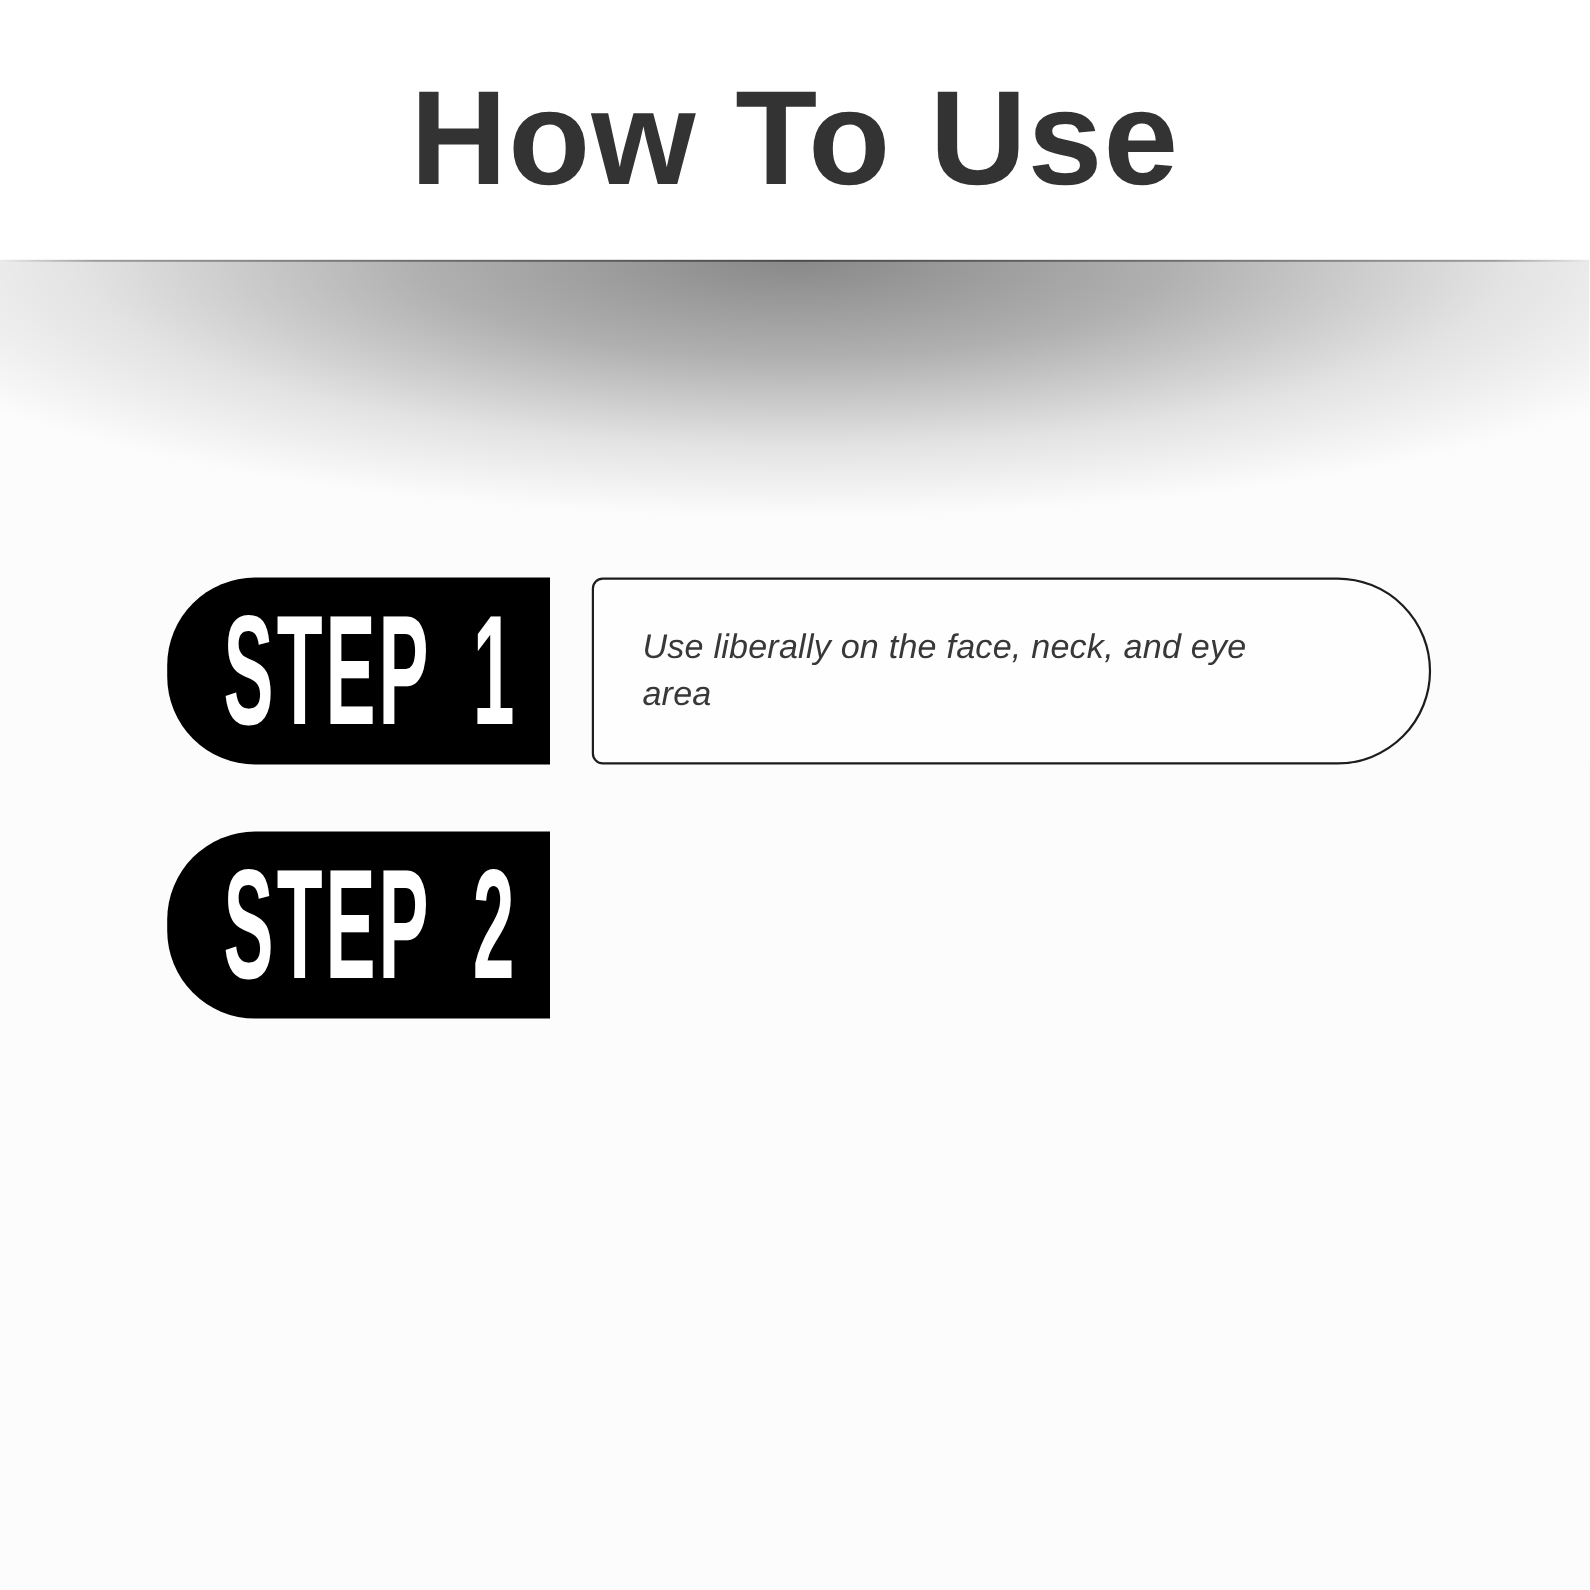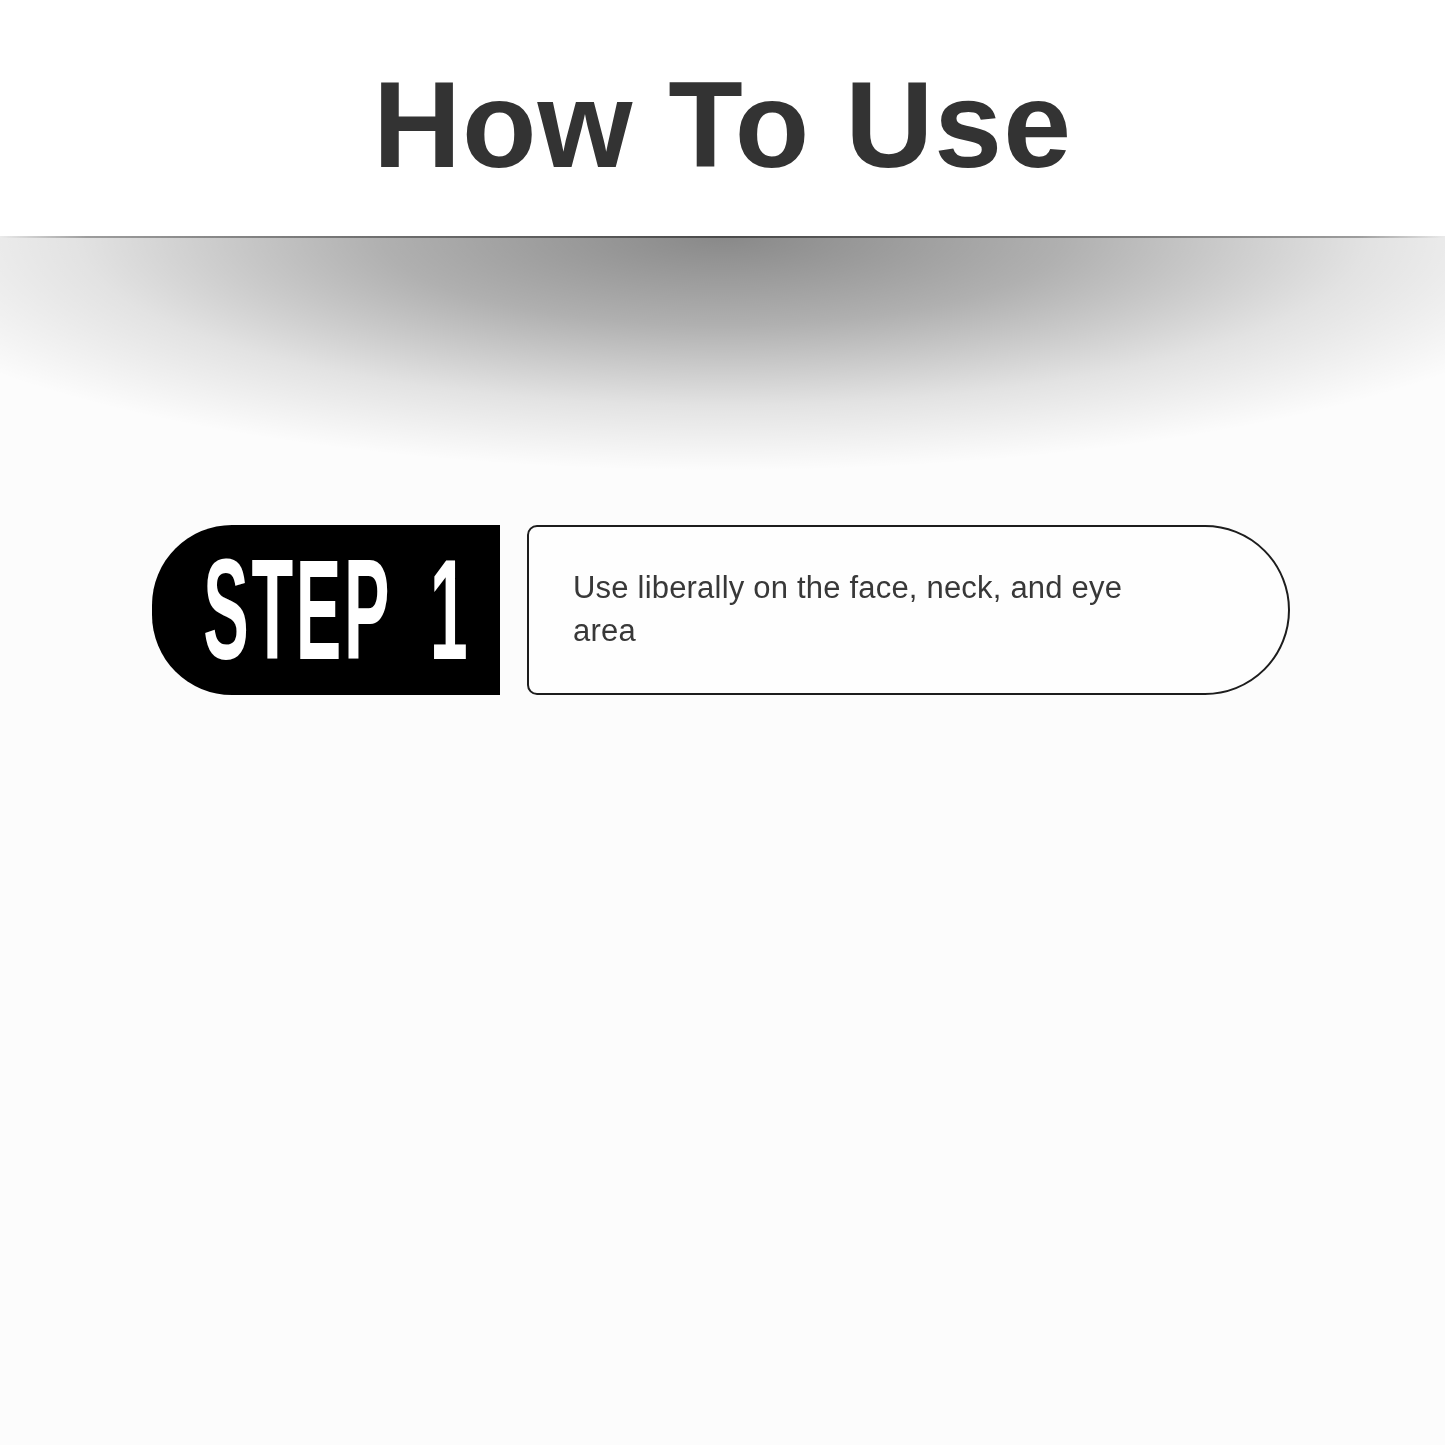--- a/index.html
+++ b/index.html
@@ -93,30 +93,31 @@
     transform-origin: right center;
     white-space: nowrap;
     color: #ffffff;
     font-size: 142px;
     font-weight: 700;
     line-height: 1;
     letter-spacing: 0.04em;
     word-spacing: 0.25em;
   }
   .desc-box {
-    margin-left: 27px;
+    margin-left: 38px;
     width: 763px;
     height: 170px;
     box-sizing: border-box;
     background: #fefefe;
     border: 2px solid #1d1d1d;
     border-radius: 10px 85px 85px 10px;
     display: flex;
     align-items: center;
     padding: 0 120px 0 44px;
+    font-style: italic;
   }
   .desc-text {
     margin: 0;
     max-width: 600px;
     font-size: 31px;
     line-height: 1.38;
     color: #383838;
     letter-spacing: 0.2px;
   }
 </style>
@@ -136,17 +137,20 @@
     <section class="step-row">
       <div class="badge">
         <span class="badge-label">STEP 1</span>
       </div>
       <div class="desc-box">
         <p class="desc-text">Use liberally on the face, neck, and eye area</p>
       </div>
     </section>
 
     <section class="step-row">
+      <div class="badge">
+        <span class="badge-label">STEP 2</span>
+      </div>
     </section>
 
   </main>
 
 </div>
 
 </body></html>

